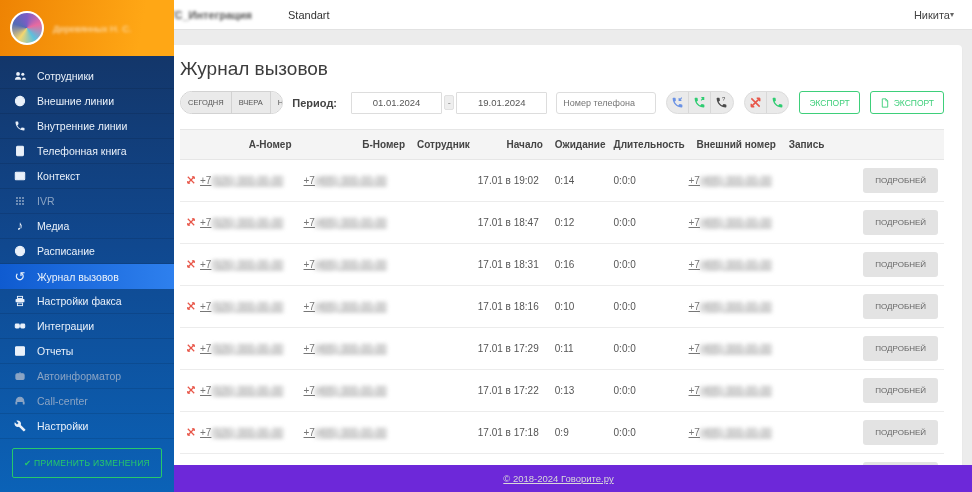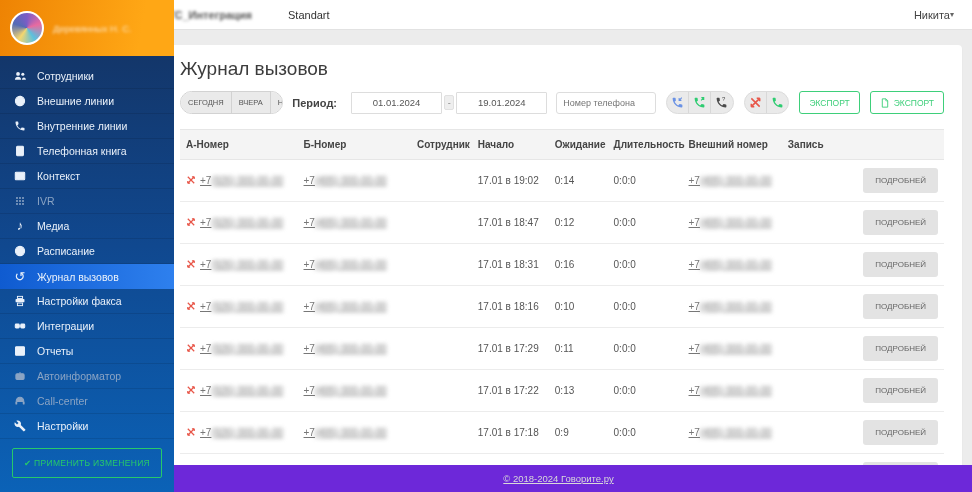--- a/index.html
+++ b/index.html
@@ -66,21 +66,21 @@
   .igroup .ibtn:last-child { border-right:none; }
   .fic { width:13px; height:13px; fill:currentColor; }
   .blue { color:#6a92e5; } .green { color:#2ecc71; } .dark { color:#4a4a4a; } .red { color:#e8574a; }
   .gbtn { border:1px solid #3ecf7a; color:#3ecf7a; background:#fff; border-radius:3px;
           font-size:8.5px; height:23px; padding:0 9px; margin-left:10px; cursor:pointer;
           display:flex; align-items:center; gap:4px; font-family:"Liberation Sans", sans-serif; }
   .bic { width:10px; height:10px; stroke:currentColor; fill:none; }
 
   
   table { width:100%; border-collapse:collapse; margin-top:15px; table-layout:fixed; }
-  thead th { background:#f4f4f4; font-size:10px; color:#444; text-align:left; font-weight:bold;
+  thead th { background:#f4f4f4; font-size:10px; color:#444; text-align:right; font-weight:bold;
              padding:9px 6px; border-top:1px solid #e6e6e6; border-bottom:1px solid #e6e6e6; }
   tbody td { font-size:10px; color:#555; padding:8px 6px; border-bottom:1px solid #ececec; height:29px; }
   .c-a{width:116px;} .c-b{width:112px;} .c-emp{width:60px;} .c-start{width:76px;}
   .c-wait{width:58px;} .c-dur{width:74px;} .c-ext{width:98px;} .c-rec{width:48px;} .c-btn{width:112px; text-align:right;}
   .ric { width:10px; height:10px; fill:none; vertical-align:-1px; margin-right:4px; }
   .plink { color:#777; text-decoration:underline; cursor:pointer; white-space:nowrap; }
   .soft { filter:blur(2px); }
   .details { background:#e3e3e3; border:none; border-radius:3px; color:#666; font-size:8px;
              padding:8px 12px; cursor:pointer; font-family:"Liberation Sans", sans-serif; }
 

